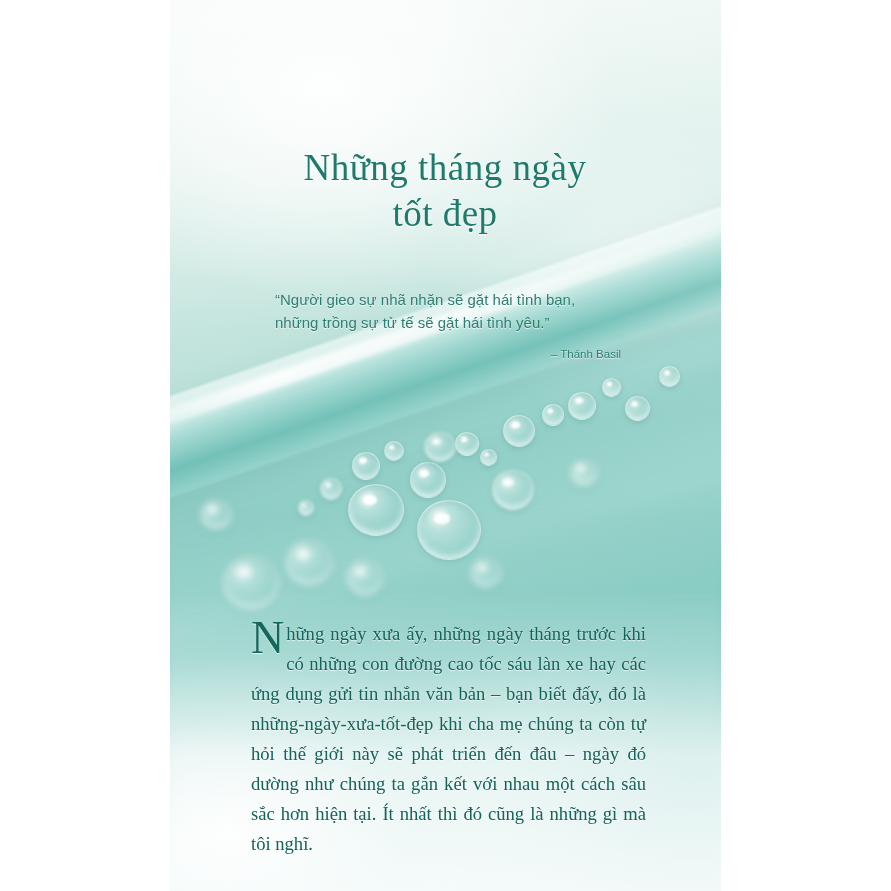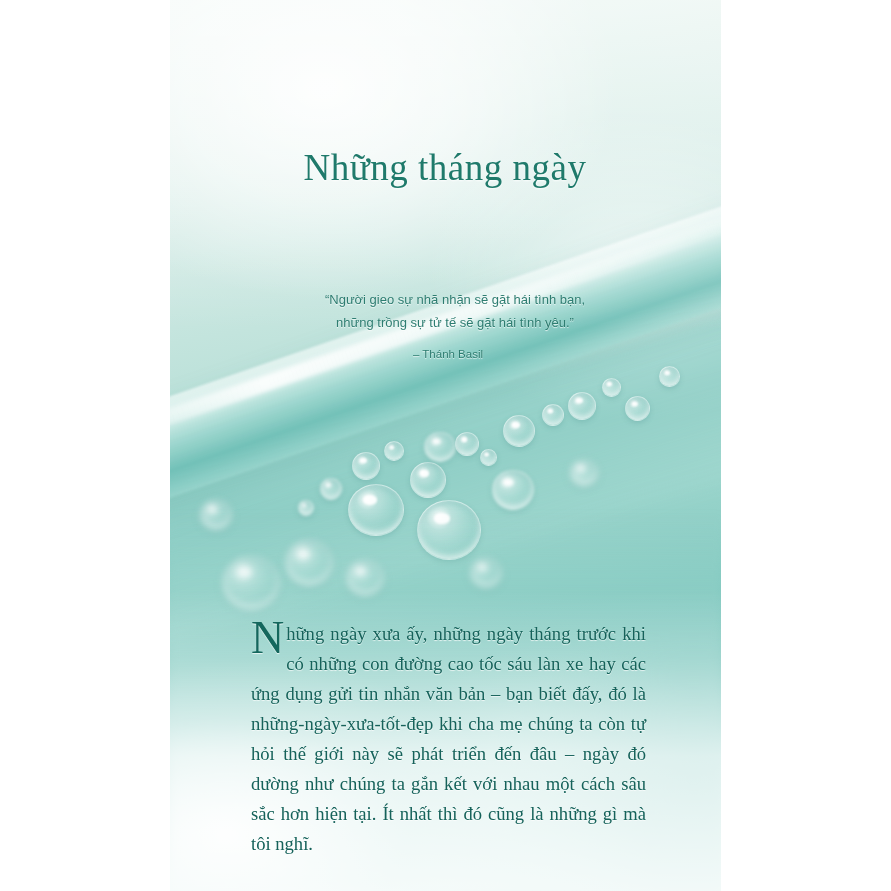--- a/index.html
+++ b/index.html
@@ -177,33 +177,32 @@
     text-shadow: 0 1px 2px rgba(255,255,255,0.85);
   }
   .title .l1 { display: block; }
   .title .l2 { display: block; }
 
   .quote {
     position: absolute;
     left: 105px;
     top: 288px;
     width: 360px;
-    text-align: center;
     color: #2e7d71;
     font-family: "Liberation Sans", sans-serif;
-    font-size: 13px;
+    font-size: 15px;
     line-height: 23px;
     text-shadow: 0 1px 1px rgba(255,255,255,0.8);
   }
   .quote-attr {
     position: absolute;
     left: 105px;
     top: 348px;
     width: 360px;
-    text-align: center;
+    text-align: right;
     padding-right: 14px;
     box-sizing: border-box;
     color: #2e7d71;
     font-family: "Liberation Sans", sans-serif;
     font-size: 11.5px;
     text-shadow: 0 1px 1px rgba(255,255,255,0.8);
   }
 
   .body-text {
     position: absolute;
@@ -265,20 +264,21 @@
     <div class="drop softer" style="left:30px;  top:500px; width:30px; height:28px;"></div>
     <div class="drop softer" style="left:300px; top:558px; width:30px; height:28px;"></div>
     <div class="drop softer" style="left:400px; top:460px; width:26px; height:24px;"></div>
 
     <div class="foliage"></div>
     <div class="text-wash"></div>
     <div class="top-wash"></div>
 
     <div class="title">
       <span class="l1">Những tháng ngày</span>
+      <span class="l2">tốt đẹp</span>
     </div>
 
     <div class="quote">
       <div>“Người gieo sự nhã nhặn sẽ gặt hái tình bạn,</div>
       <div>những trồng sự tử tế sẽ gặt hái tình yêu.”</div>
     </div>
     <div class="quote-attr">– Thánh Basil</div>
 
     <p class="body-text">
       <span class="dropcap">N</span><span>hững ngày xưa ấy, những ngày tháng trước khi có những con đường cao tốc sáu làn xe hay các ứng dụng gửi tin nhắn văn bản – bạn biết đấy, đó là </span><span class="ital">những-ngày-xưa-tốt-đẹp</span><span> khi cha mẹ chúng ta còn tự hỏi thế giới này sẽ phát triển đến đâu – ngày đó dường như chúng ta gắn kết với nhau một cách sâu sắc hơn hiện tại. Ít nhất thì đó cũng là những gì mà tôi nghĩ.</span>

